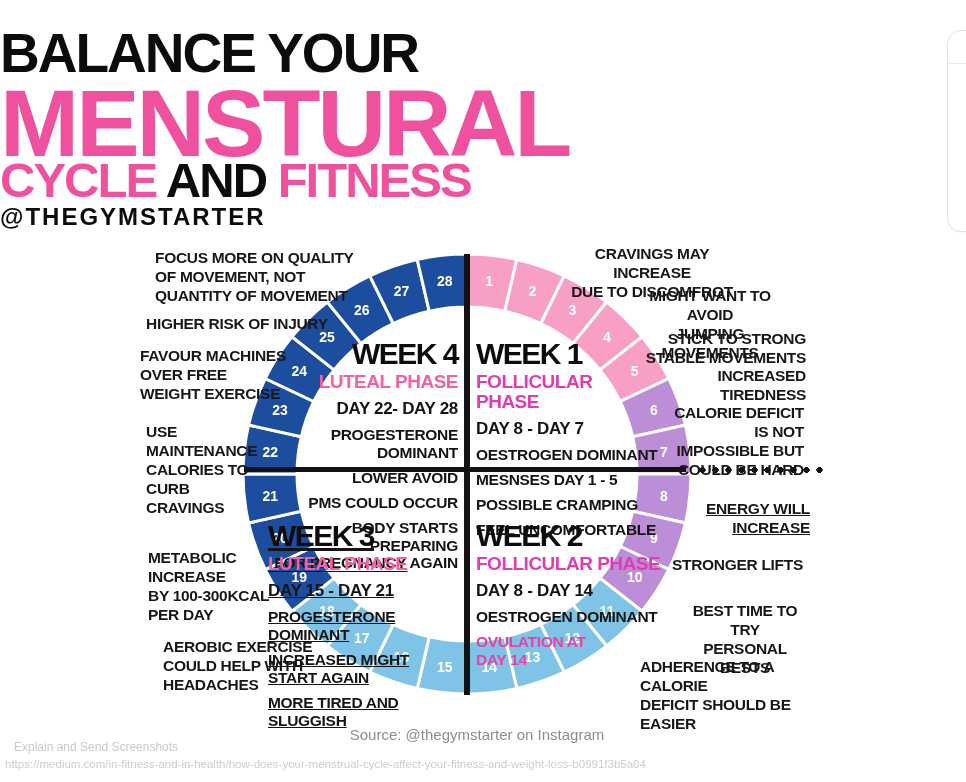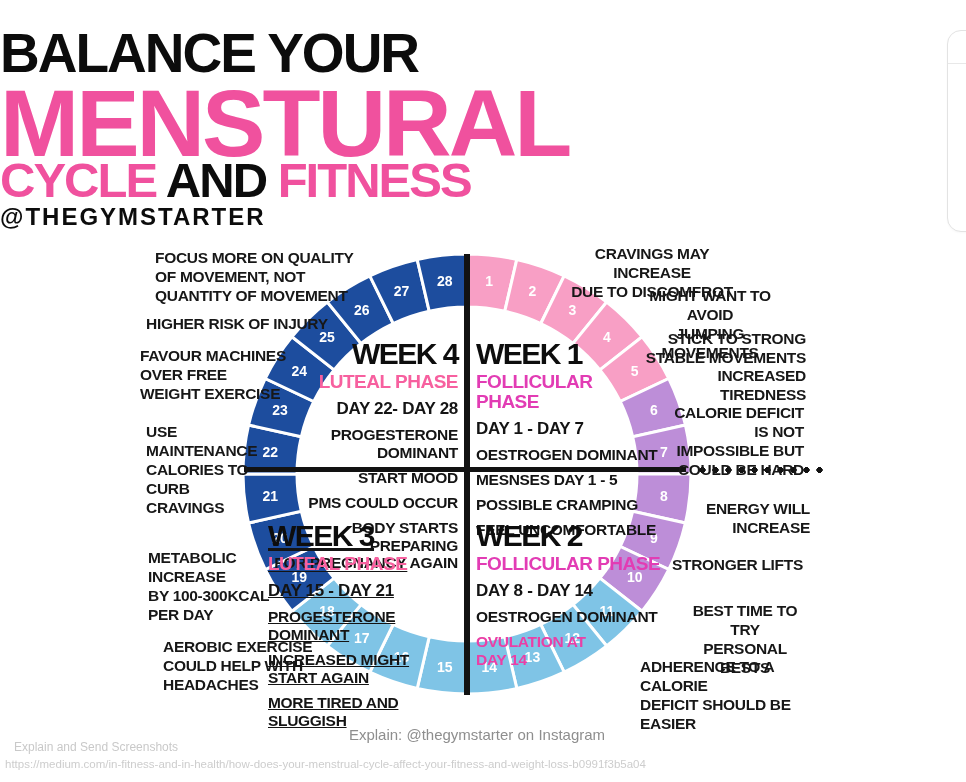--- a/index.html
+++ b/index.html
@@ -52,21 +52,21 @@
   .l2{left:146px;top:315px;}
   .l3{left:140px;top:347px;}
   .l4{left:146px;top:423px;}
   .l5{left:148px;top:549px;}
   .l6{left:163px;top:638px;}
   .r1{left:566px;top:245px;text-align:center;width:172px;}
   .r2{left:630px;top:287px;text-align:center;width:160px;}
   .r3{right:160px;top:330px;text-align:right;}
   .r4{right:160px;top:367px;text-align:right;}
   .r5{right:162px;top:404px;text-align:right;}
-  .r6{right:156px;top:500px;text-align:right;}
+  .r6{right:156px;top:500px;text-align:right;text-decoration:underline;}
   .r7{right:163px;top:556px;}
   .r8{left:684px;top:602px;text-align:center;width:122px;}
   .r9{left:640px;top:658px;text-align:left;width:172px;}
 
   
   .source{position:absolute;left:0;top:726px;width:954px;text-align:center;
           font-size:15px;color:#8e8e8e;font-weight:400;}
   .status1{position:absolute;left:14px;top:740px;font-size:12px;color:#c9c9c9;}
   .status2{position:absolute;left:5px;top:758px;font-size:11.5px;color:#cdcdcd;}
 </style>
@@ -145,31 +145,31 @@
   <div class="vline"></div>
   <div class="hline"></div>
   <div class="dots"></div>
 
   <div class="quad q4">
     <div class="wk">WEEK 4</div>
     <div class="phase luteal">LUTEAL PHASE</div>
     <div class="item day">DAY 22- DAY 28</div>
     <div class="item">PROGESTERONE
 DOMINANT</div>
-    <div class="item">START MOOD</div>
+    <div class="item">LOWER AVOID</div>
     <div class="item">PMS COULD OCCUR</div>
     <div class="item">BODY STARTS PREPARING
 FOR PREGNANCY AGAIN</div>
   </div>
 
   <div class="quad q1">
     <div class="wk">WEEK 1</div>
     <div class="phase follicular">FOLLICULAR
 PHASE</div>
-    <div class="item day">DAY 1 - DAY 7</div>
+    <div class="item day">DAY 8 - DAY 7</div>
     <div class="item">OESTROGEN DOMINANT</div>
     <div class="item">MESNSES DAY 1 - 5</div>
     <div class="item">POSSIBLE CRAMPING</div>
     <div class="item">FEEL UNCOMFORTABLE</div>
   </div>
 
   <div class="quad q3">
     <div class="wk">WEEK 3</div>
     <div class="phase luteal">LUTEAL PHASE</div>
     <div class="item day">DAY 15 - DAY 21</div>
@@ -223,17 +223,17 @@
 IMPOSSIBLE BUT
 COULD BE HARD</div>
   <div class="ann r6">ENERGY WILL
 INCREASE</div>
   <div class="ann r7">STRONGER LIFTS</div>
   <div class="ann r8">BEST TIME TO TRY
 PERSONAL BESTS</div>
   <div class="ann r9">ADHERENCE TO A CALORIE
 DEFICIT SHOULD BE EASIER</div>
 
-  <div class="source">Explain: @thegymstarter on Instagram</div>
+  <div class="source">Source: @thegymstarter on Instagram</div>
   <div class="status1">Explain and Send Screenshots</div>
   <div class="status2">https://medium.com/in-fitness-and-in-health/how-does-your-menstrual-cycle-affect-your-fitness-and-weight-loss-b0991f3b5a04</div>
 
 </div>
 
 </body></html>

